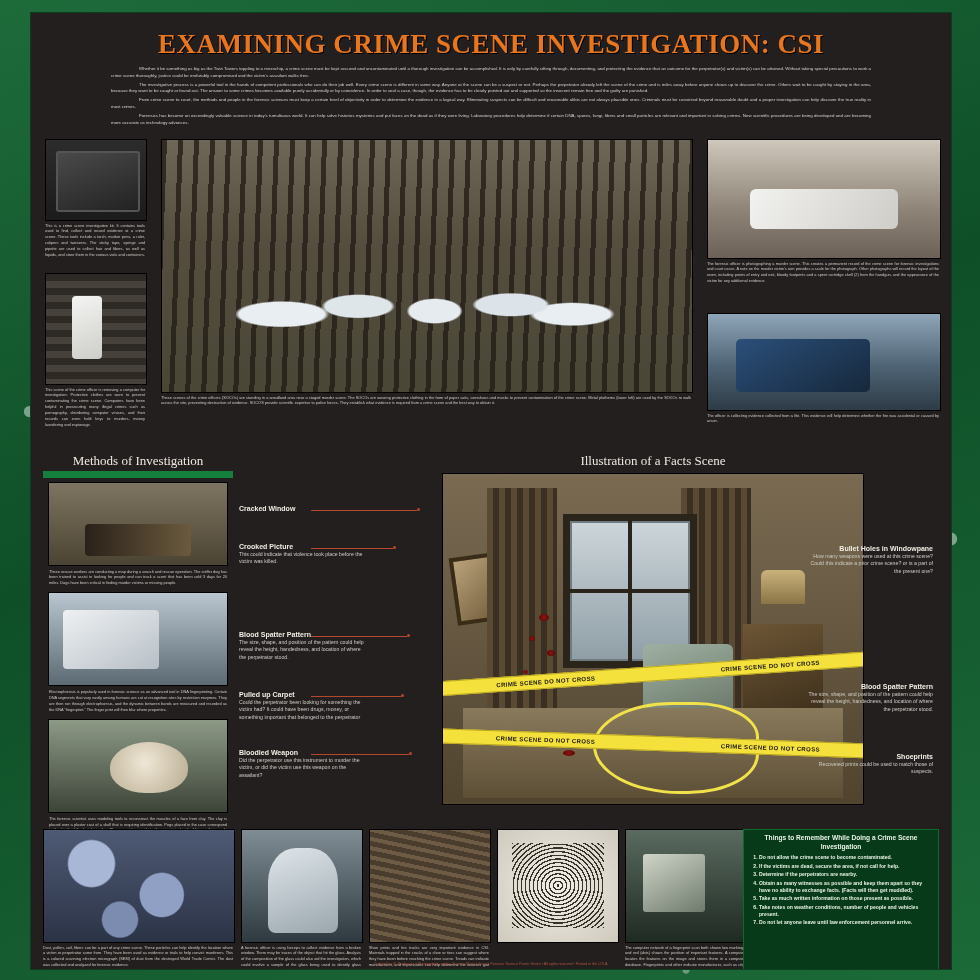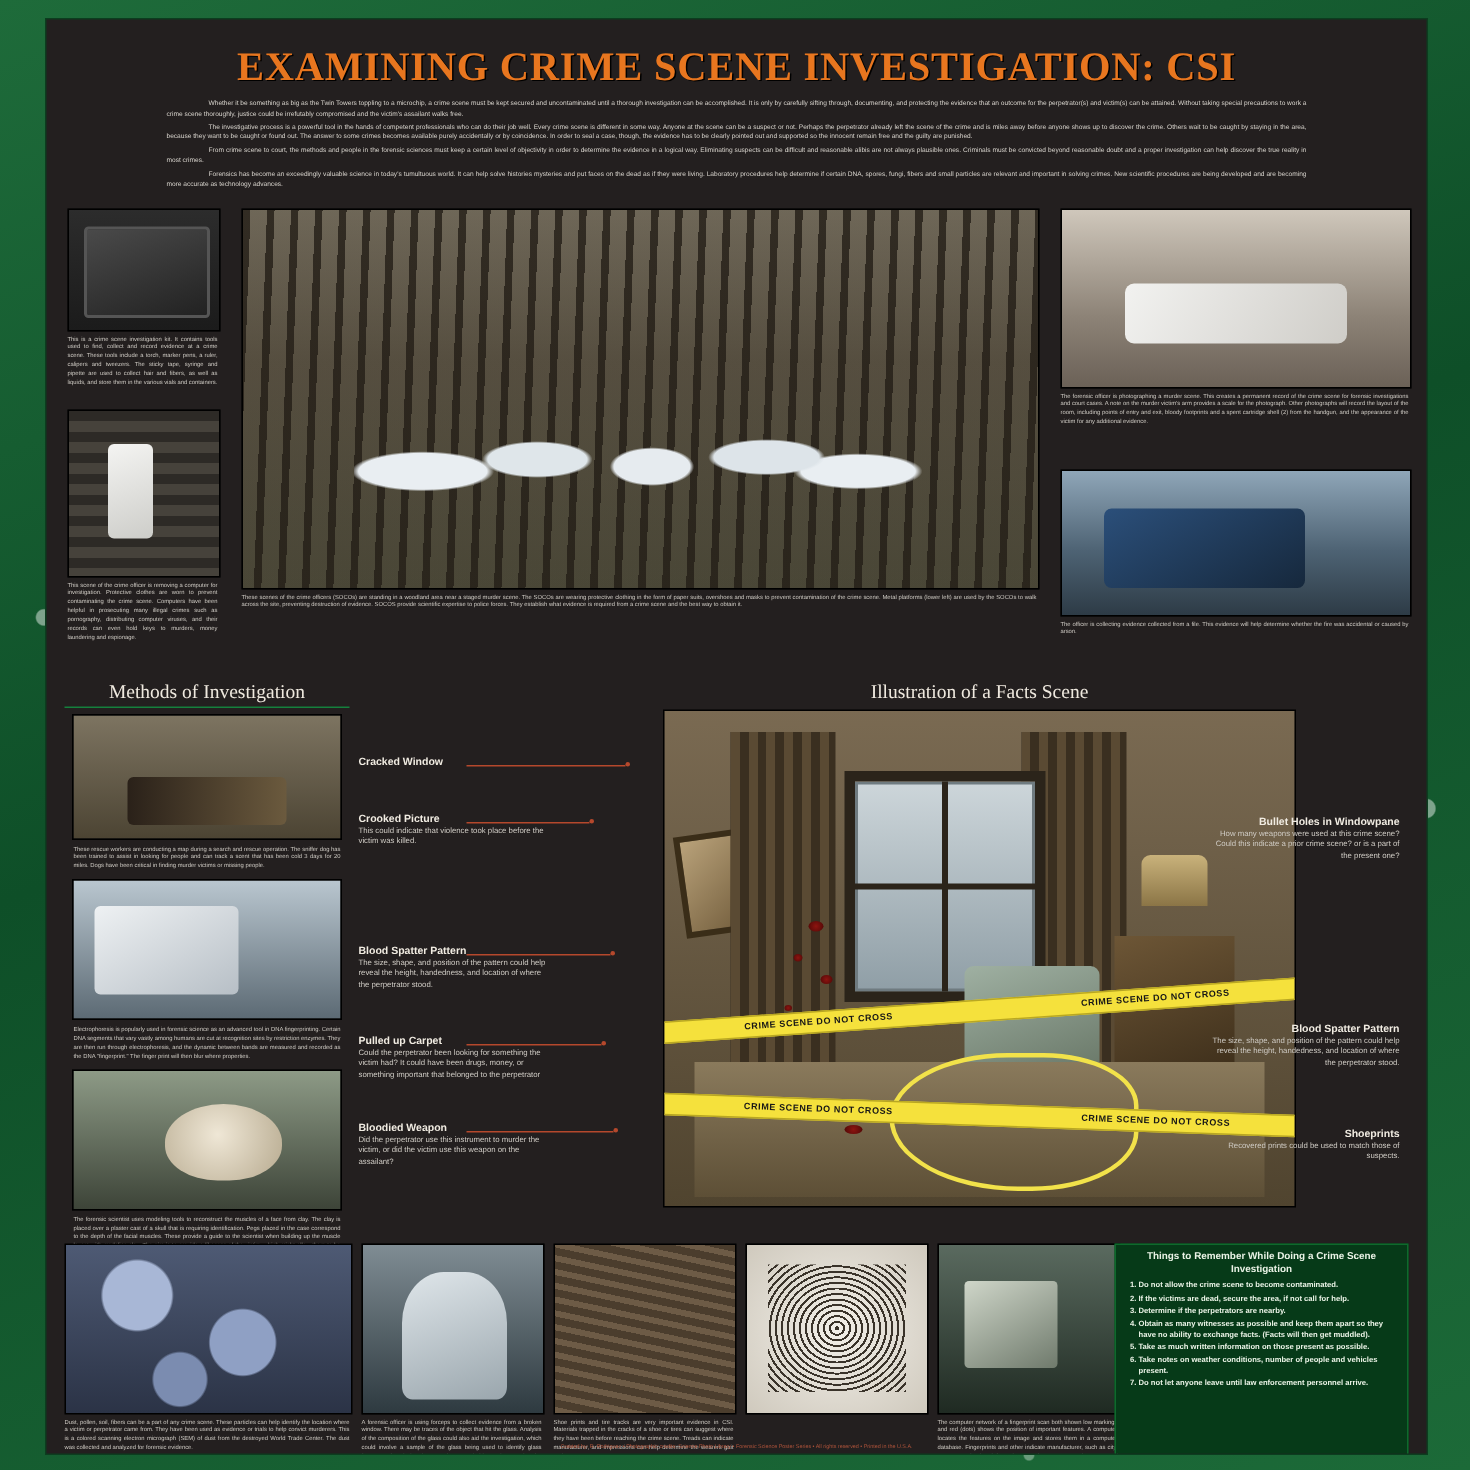--- a/index.html
+++ b/index.html
@@ -92,21 +92,21 @@
   .a-blue{background:linear-gradient(180deg,#8fa6b8,#4e6374 55%,#2d3b46);position:relative;}
   .a-blue:after{content:"";position:absolute;left:12%;top:26%;width:58%;height:56%;
     background:linear-gradient(150deg,#2b4f7a,#16283c);border-radius:5px;}
   
   #midband{position:relative;margin:6px 12px 0 12px;height:370px;}
   .sect-title{
     color:#efe9df;font-family:"Liberation Serif",serif;font-size:13px;
     text-align:center;
   }
   #methods{position:absolute;left:0;top:0;width:190px;}
-  #methods .sect-title{border-bottom:1px solid #15803d;padding-bottom:2px;margin-bottom:4px;}
+  #methods .sect-title{border-bottom:7px solid #15803d;padding-bottom:2px;margin-bottom:4px;}
   #illus{position:absolute;left:330px;top:0;width:560px;}
   .a-dogs{background:linear-gradient(180deg,#7d7461,#4c4433);position:relative;}
   .a-dogs:after{content:"";position:absolute;left:20%;bottom:10%;width:60%;height:40%;
     background:linear-gradient(90deg,#2a2119,#6b5a3e);border-radius:4px;}
   .a-lab{background:linear-gradient(180deg,#b9c6cf,#5c6a74);position:relative;}
   .a-lab:after{content:"";position:absolute;left:8%;top:18%;width:54%;height:64%;
     background:linear-gradient(150deg,#eef1f3,#b7bfc6);border-radius:4px;}
   .a-skull{background:linear-gradient(180deg,#8d9a86,#3d4438);position:relative;}
   .a-skull:after{content:"";position:absolute;left:34%;top:24%;width:44%;height:56%;
     background:radial-gradient(circle at 45% 40%,#efe7d6,#b6a98e);border-radius:50% 50% 45% 45%;}

